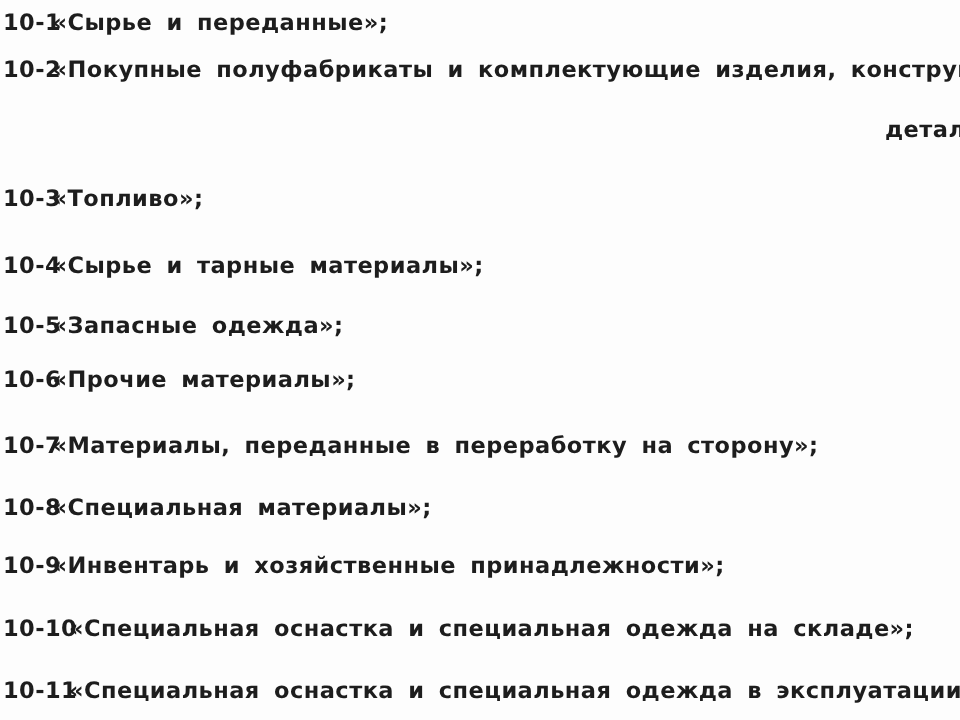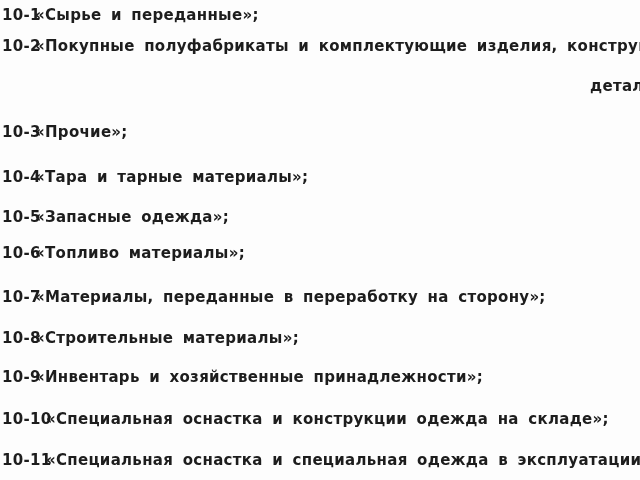--- a/index.html
+++ b/index.html
@@ -61,48 +61,48 @@
 
   <div class="row r1">
     <span class="num">10-2</span><span>«Покупные полуфабрикаты и комплектующие изделия, конструкции</span>
   </div>
 
   <div class="row r2">
     <span>детали</span>
   </div>
 
   <div class="row r3">
-    <span class="num">10-3</span><span>«Прочие»;</span>
+    <span class="num">10-3</span><span>«Топливо»;</span>
   </div>
 
   <div class="row r4">
-    <span class="num">10-4</span><span>«Тара и тарные материалы»;</span>
+    <span class="num">10-4</span><span>«Сырье и тарные материалы»;</span>
   </div>
 
   <div class="row r5">
     <span class="num">10-5</span><span>«Запасные одежда»;</span>
   </div>
 
   <div class="row r6">
-    <span class="num">10-6</span><span>«Топливо материалы»;</span>
+    <span class="num">10-6</span><span>«Прочие материалы»;</span>
   </div>
 
   <div class="row r7">
     <span class="num">10-7</span><span>«Материалы, переданные в переработку на сторону»;</span>
   </div>
 
   <div class="row r8">
-    <span class="num">10-8</span><span>«Строительные материалы»;</span>
+    <span class="num">10-8</span><span>«Специальная материалы»;</span>
   </div>
 
   <div class="row r9">
     <span class="num">10-9</span><span>«Инвентарь и хозяйственные принадлежности»;</span>
   </div>
 
   <div class="row r10 wide">
-    <span class="num">10-10</span><span>«Специальная оснастка и конструкции одежда на складе»;</span>
+    <span class="num">10-10</span><span>«Специальная оснастка и специальная одежда на складе»;</span>
   </div>
 
   <div class="row r11 wide">
     <span class="num">10-11</span><span>«Специальная оснастка и специальная одежда в эксплуатации» и</span>
   </div>
 
 </div>
 
 </body></html>

